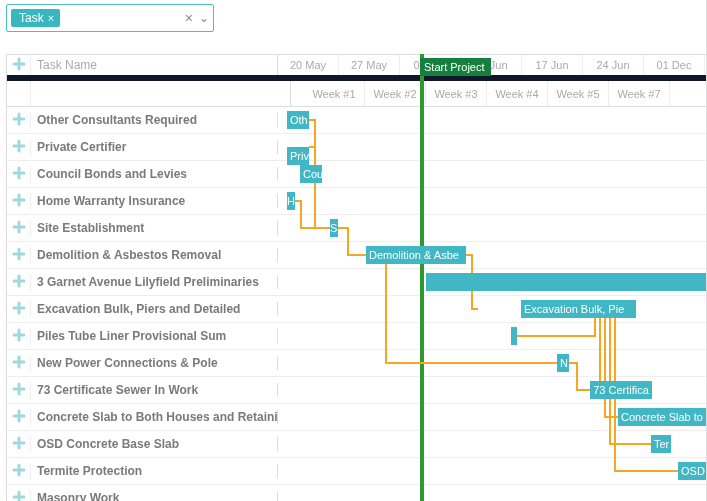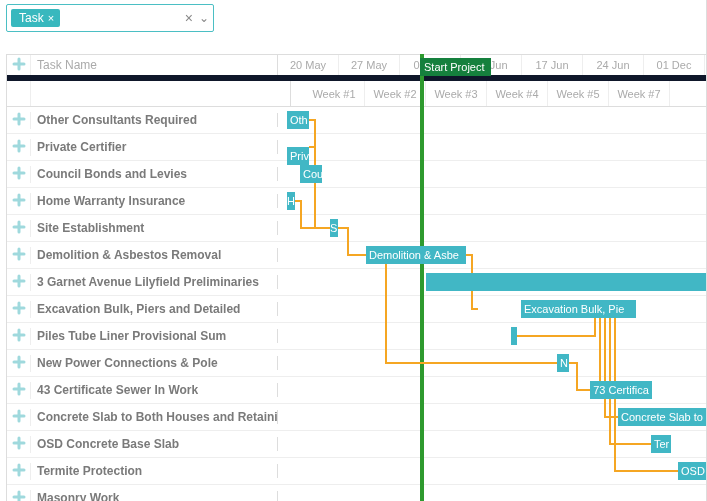--- a/index.html
+++ b/index.html
@@ -256,21 +256,21 @@
             <div class="week-col"></div>
             <div class="week-col"></div>
           </div>
         </div>
         <div class="row">
           <div class="plus-col">
             <span class="plus-icon"><svg viewBox="0 0 14 14">
                 <path d="M7 2 L7 12 M2 7 L12 7"></path>
               </svg></span>
           </div>
-          <div class="name-col">43 Certificate Sewer In Work</div>
+          <div class="name-col">73 Certificate Sewer In Work</div>
           <div class="timeline">
             <div class="week-col"></div>
             <div class="week-col"></div>
             <div class="week-col"></div>
             <div class="week-col"></div>
             <div class="week-col"></div>
             <div class="week-col"></div>
             <div class="week-col"></div>
           </div>
         </div>

